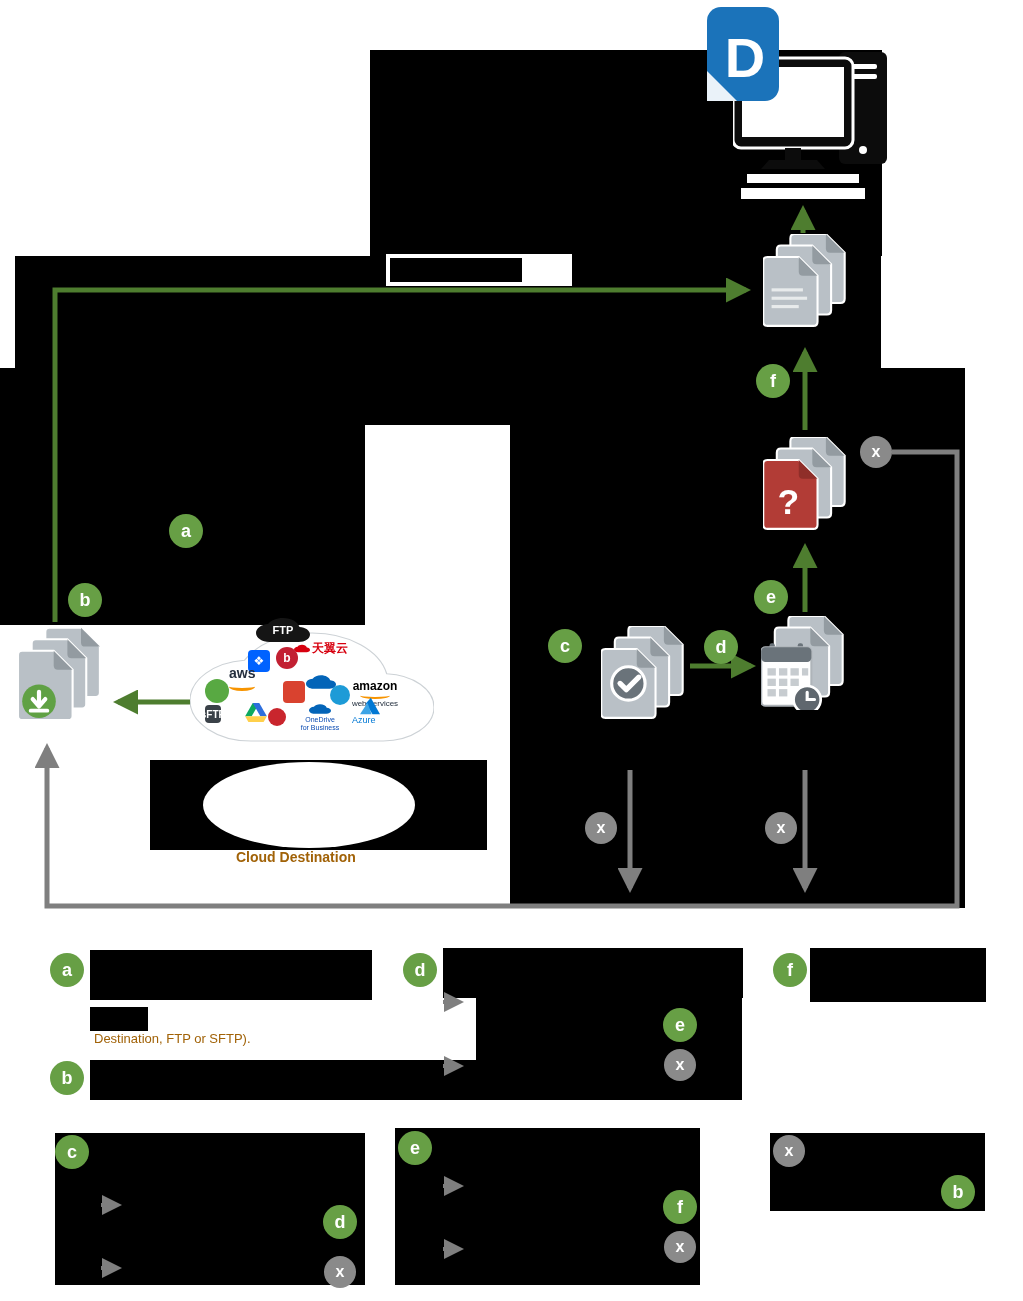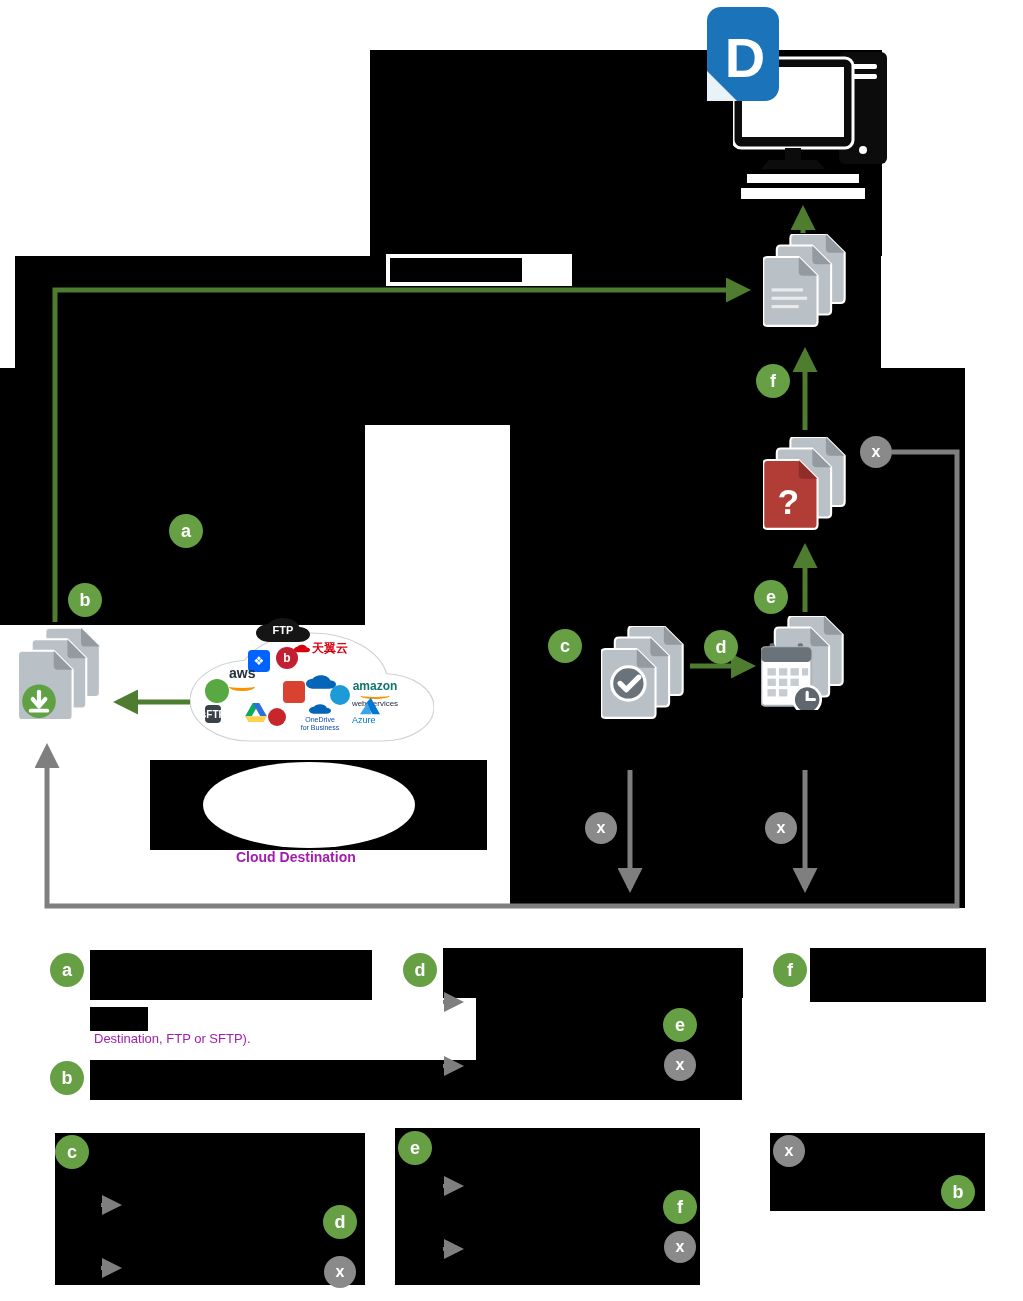--- a/index.html
+++ b/index.html
@@ -6,21 +6,21 @@
   #canvas{position:relative;width:1023px;height:1301px;background:#fff;overflow:hidden;
           font-family:"Liberation Sans",sans-serif;}
   .abs{position:absolute;}
   .blk{position:absolute;background:#000;}
   .wht{position:absolute;background:#fff;}
   .badge{position:absolute;width:34px;height:34px;border-radius:50%;display:flex;
          align-items:center;justify-content:center;color:#fff;
          font:bold 18px "Liberation Sans",sans-serif;}
   .badge.green{background:#679f45;}
   .badge.gray{background:#8a8a8a;width:32px;height:32px;font-size:16px;}
-  .txt{position:absolute;color:#a21caf;}
+  .txt{position:absolute;color:#a16207;}
   .chip{position:absolute;display:flex;align-items:center;justify-content:center;
         color:#fff;font-family:"Liberation Sans",sans-serif;}
   .chip.square{border-radius:4px;}
   .chip.circle{border-radius:50%;}
   svg{display:block;}
 </style>
 </head>
 <body>
 
 <div id="canvas">
@@ -236,21 +236,21 @@
   <div class="chip square" style="left:283px;top:681px;width:22px;height:22px;background:#d9422f"></div>
 
   <div class="abs" style="left:306px;top:672px">
     <svg width="30" height="20" viewBox="0 0 24 24" preserveAspectRatio="none">
         <path d="M19.35 10.04C18.67 6.59 15.64 4 12 4 9.11 4 6.6 5.64 5.35 8.04 2.34 8.36 0 10.91 0 14c0 3.31 2.69 6 6 6h13c2.76 0 5-2.24 5-5 0-2.64-2.05-4.78-4.65-4.96z" fill="#0364b8"></path>
       </svg>
   </div>
   <div class="chip circle" style="left:330px;top:685px;width:20px;height:20px;background:#1d9bd7"></div>
 
   <div class="abs" style="left:343px;top:681px;width:64px;text-align:center">
-    <div class="txt" style="position:static;font-size:12px;font-weight:bold;color:#0f766e;line-height:11px">amazon</div>
+    <div class="txt" style="position:static;font-size:12px;font-weight:bold;color:#000000;line-height:11px">amazon</div>
     <div style="width:30px;height:5px;margin:0 auto;border-bottom:2.5px solid #f79400;border-radius:0 0 60% 60%"></div>
     <div class="txt" style="position:static;font-size:8px;color:#232f3e">web services</div>
   </div>
 
   <div class="chip square" style="left:205px;top:705px;width:16px;height:18px;background:#3a4148;font-size:10px;font-weight:bold">
       <span>sFTP</span>
     </div>
 
   <div class="abs" style="left:245px;top:703px">
     <svg width="22" height="19" viewBox="0 0 24 21">

